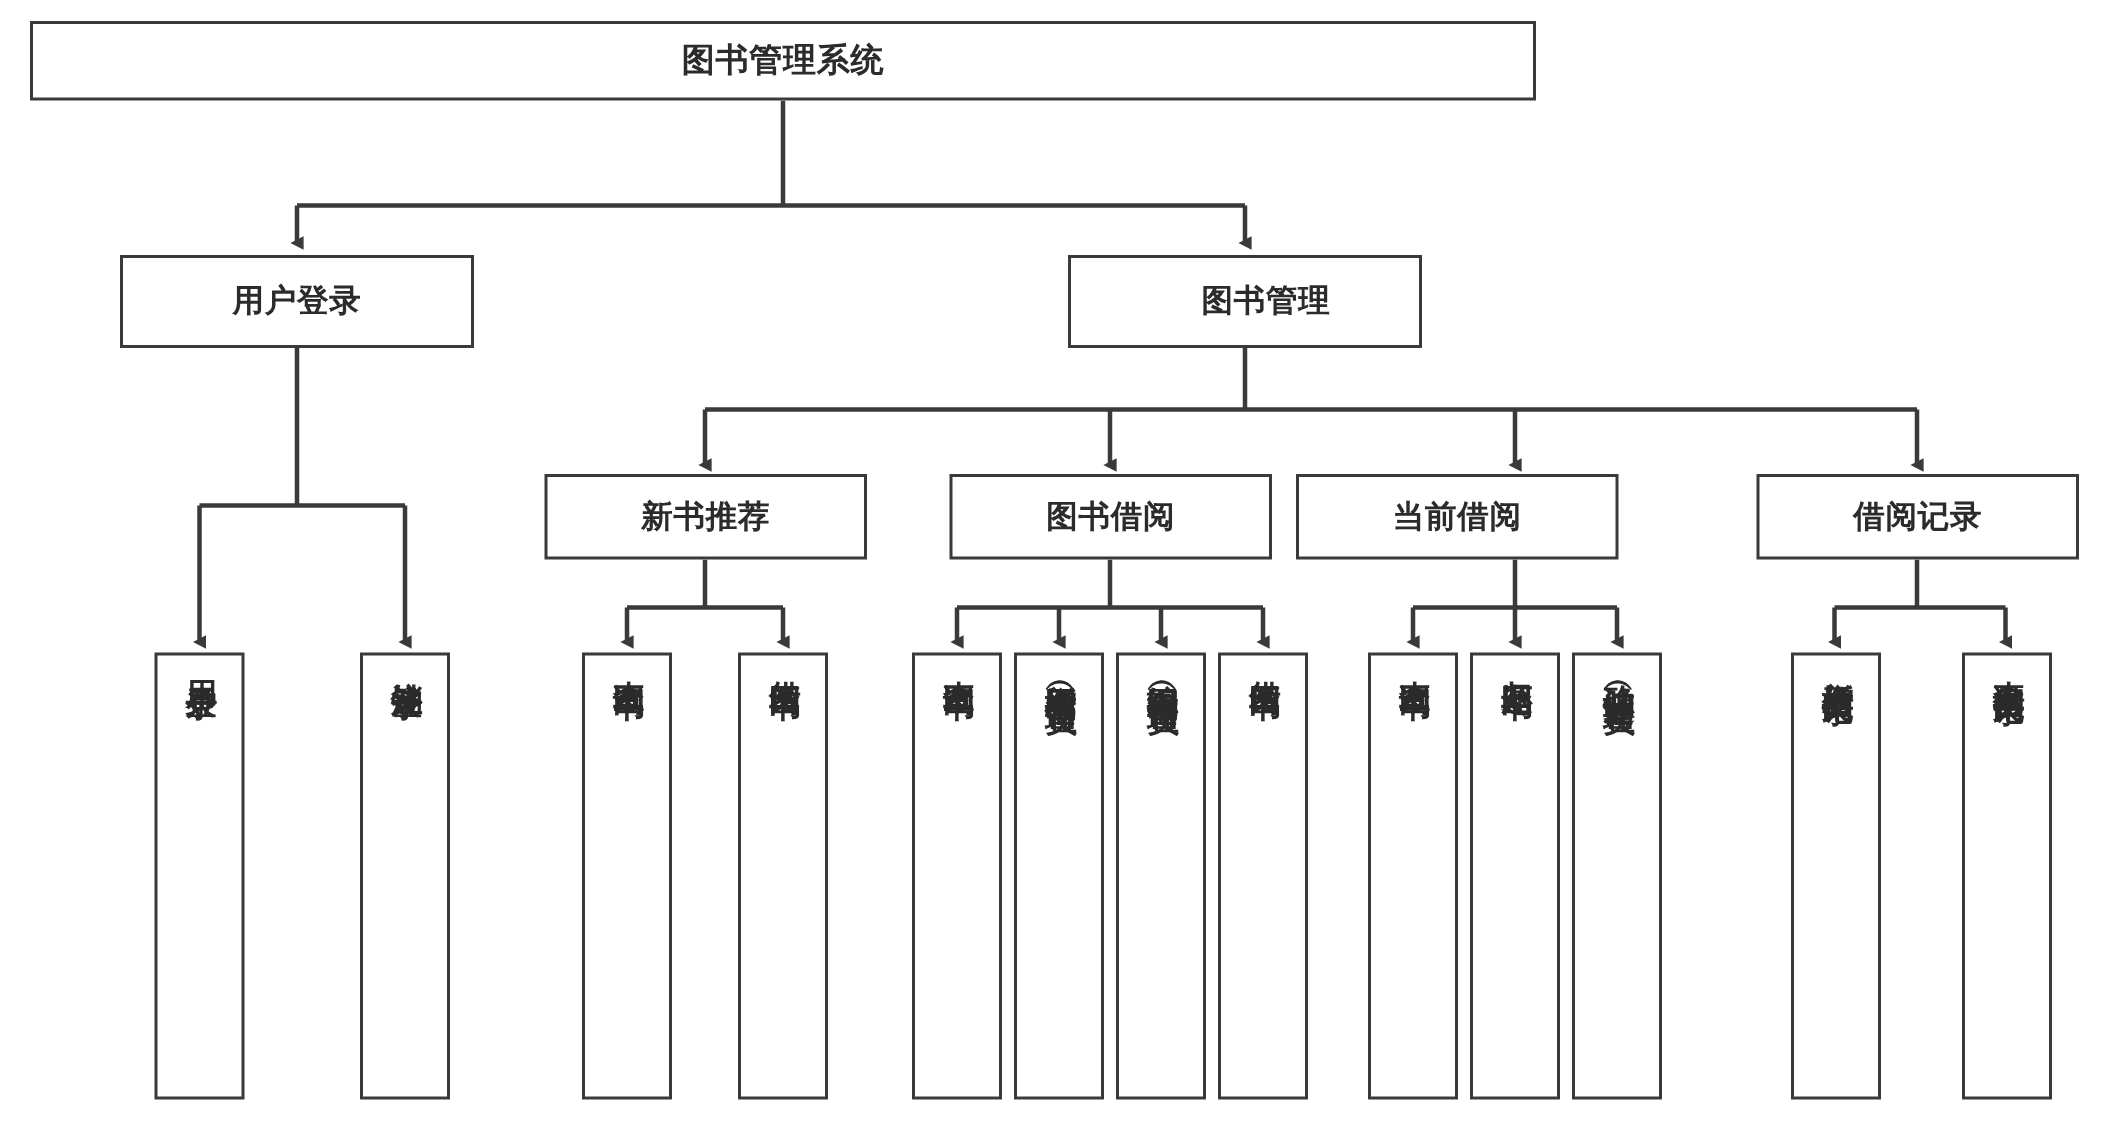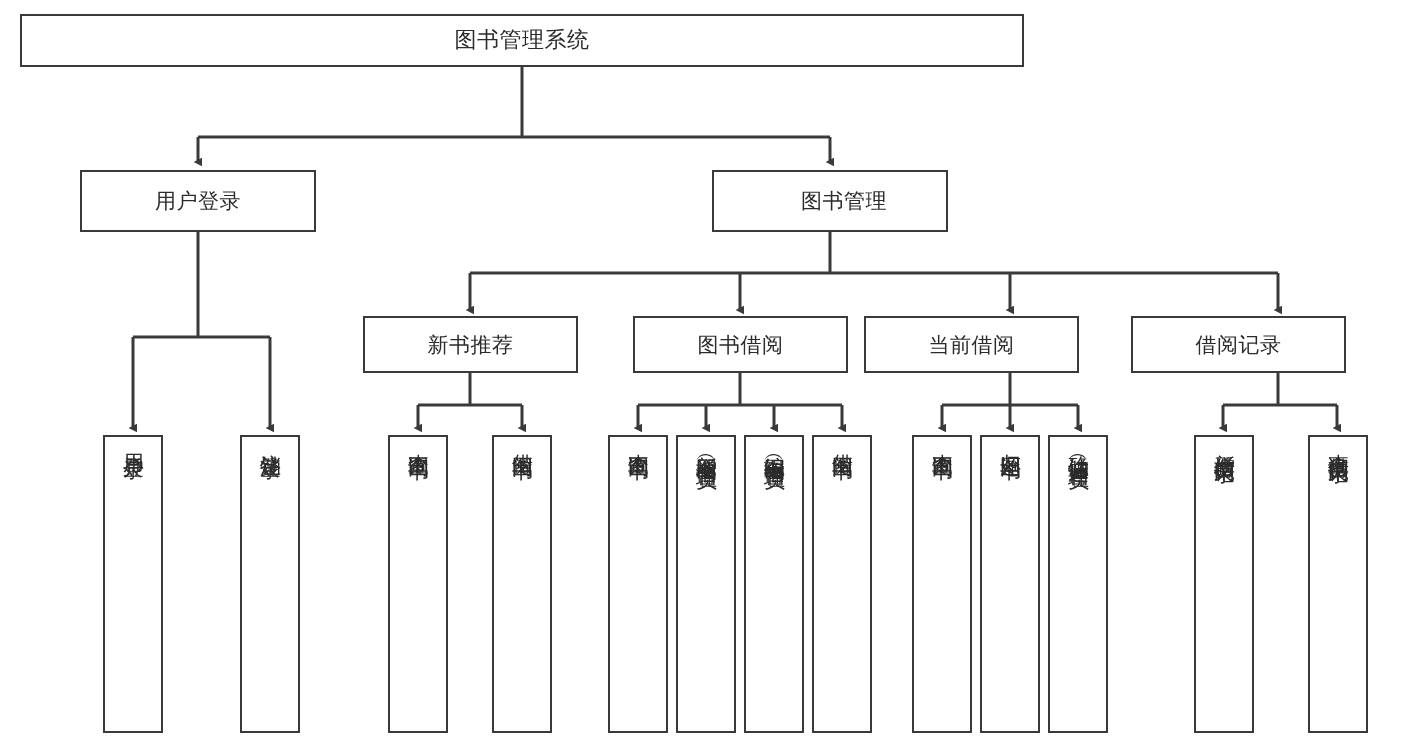--- a/index.html
+++ b/index.html
@@ -10,20 +10,21 @@
   }
   body {
     font-family: "Liberation Sans", "DejaVu Sans", sans-serif;
   }
   #canvas {
     position: relative;
     width: 1405px;
     height: 747px;
     background: #ffffff;
     overflow: hidden;
+    font-weight: bold;
   }
   svg.connectors {
     position: absolute;
     left: 0;
     top: 0;
     width: 1405px;
     height: 747px;
     pointer-events: none;
   }
   .node {
@@ -144,21 +145,21 @@
 
   <div class="node h" style="left:633px; top:316px; width:215px; height:57px;">
     <span class="label">图书借阅</span>
   </div>
   <div class="node h" style="left:363px; top:316px; width:215px; height:57px;">
     <span class="label">新书推荐</span>
   </div>
   <div class="node h" style="left:864px; top:316px; width:215px; height:57px;">
     <span class="label">当前借阅</span>
   </div>
-  <div class="node h" style="left:1131px; top:316px; width:215px; height:57px;justify-content:center;">
+  <div class="node h" style="left:1171px; top:316px; width:215px; height:57px;justify-content:center;">
     <span class="label">借阅记录</span>
   </div>
 
   <div class="node v" style="left:103px; top:435px; width:60px; height:298px;">
     <span class="label">用户登录</span>
   </div>
   <div class="node v" style="left:240px; top:435px; width:60px; height:298px;">
     <span class="label">注销登录</span>
   </div>
 

